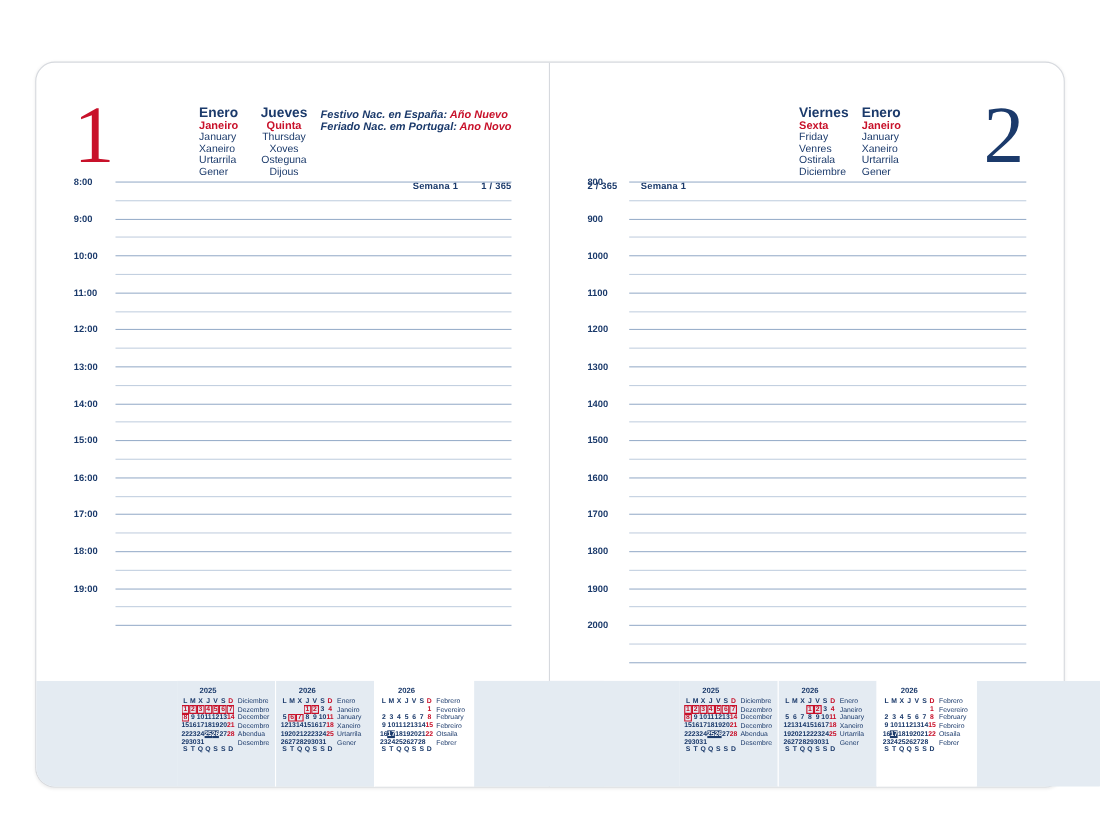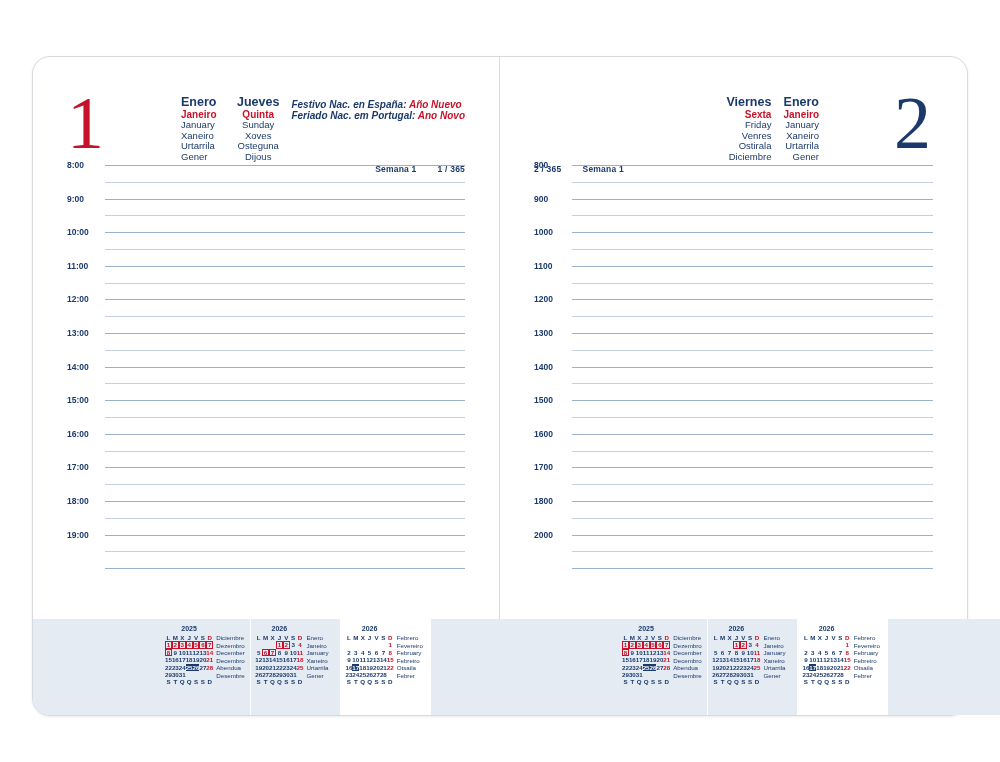--- a/index.html
+++ b/index.html
@@ -62,21 +62,21 @@
     display: flex;
     gap: 12px;
     font-size: 10.5px;
     line-height: 11.6px;
   }
   .page.left  .langcols { left: 148px; }
   .page.right .langcols { right: 148px; }
 
   .langcol { display: flex; flex-direction: column; }
   .page.left  .langcol { align-items: flex-end; }
-  .page.right .langcol { align-items: flex-end; }
+  .page.right .langcol { }
   .page.left  .langcol.month { min-width: 44px; align-items: flex-start;}
   .langcol .l0 { font-weight: bold; font-size: 12.5px; line-height: 14px; }
   .langcol .l1 { font-weight: bold; color: #c8112a; font-size: 10px; line-height: 11px;}
   .langcol .ln { font-size: 9.5px; line-height: 10.6px; }
   .page.left .langcol.month .l0,
   .page.left .langcol.month .l1,
   .page.left .langcol.month .ln { text-align: left; }
   .page.left .langcol.day { align-items: center; }
 
   .holidays {
@@ -228,21 +228,21 @@
           <span class="l0">Enero</span>
           <span class="l1">Janeiro</span>
           <span class="ln">January</span>
           <span class="ln">Xaneiro</span>
           <span class="ln">Urtarrila</span>
           <span class="ln">Gener</span>
         </div>
         <div class="langcol day">
           <span class="l0">Jueves</span>
           <span class="l1">Quinta</span>
-          <span class="ln">Sunday</span>
+          <span class="ln">Thursday</span>
           <span class="ln">Xoves</span>
           <span class="ln">Osteguna</span>
           <span class="ln">Dijous</span>
         </div>
       </div>
 
       <div class="holidays">
         <div>
           <span>Festivo Nac. en España:</span>
           <span class="val">Año Nuevo</span>
@@ -659,20 +659,25 @@
           <span class="lbl">1700</span>
           <span class="ruleA"></span>
           <span class="ruleB"></span>
         </div>
       <div class="hourrow">
           <span class="lbl">1800</span>
           <span class="ruleA"></span>
           <span class="ruleB"></span>
         </div>
       <div class="hourrow">
+          <span class="lbl">1900</span>
+          <span class="ruleA"></span>
+          <span class="ruleB"></span>
+        </div>
+      <div class="hourrow">
           <span class="lbl">2000</span>
           <span class="ruleA"></span>
           <span class="ruleB"></span>
         </div>
       <div class="hourrow">
           <span class="ruleA"></span>
         </div>
     </div>
 
     <div class="footer">

